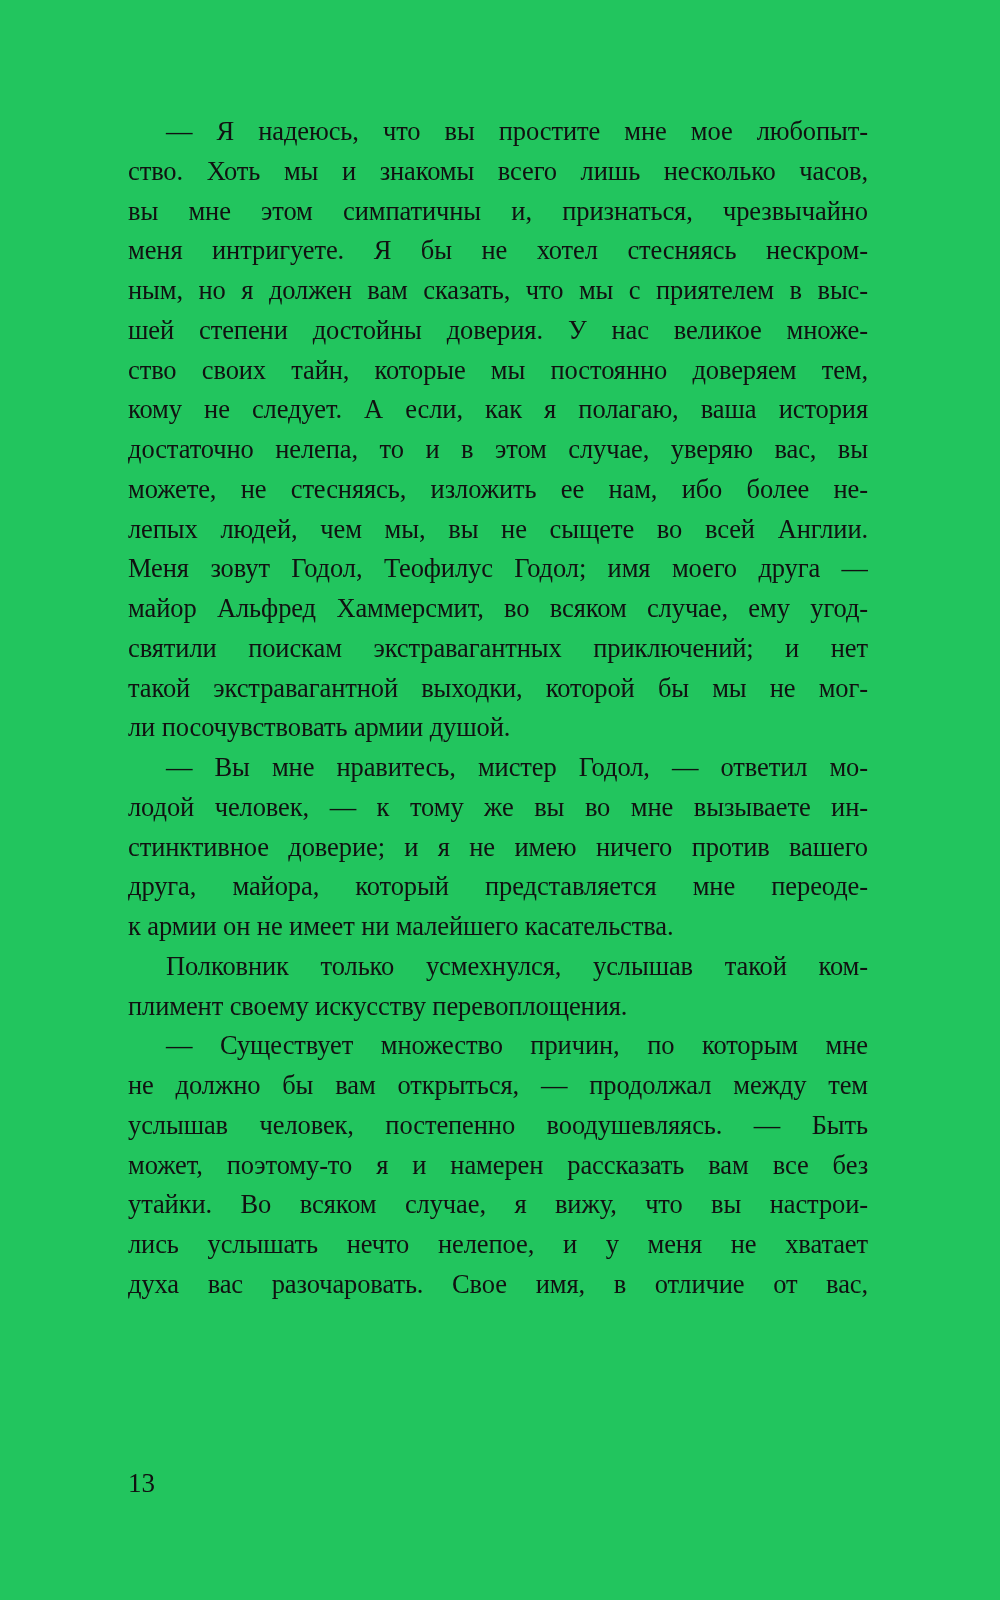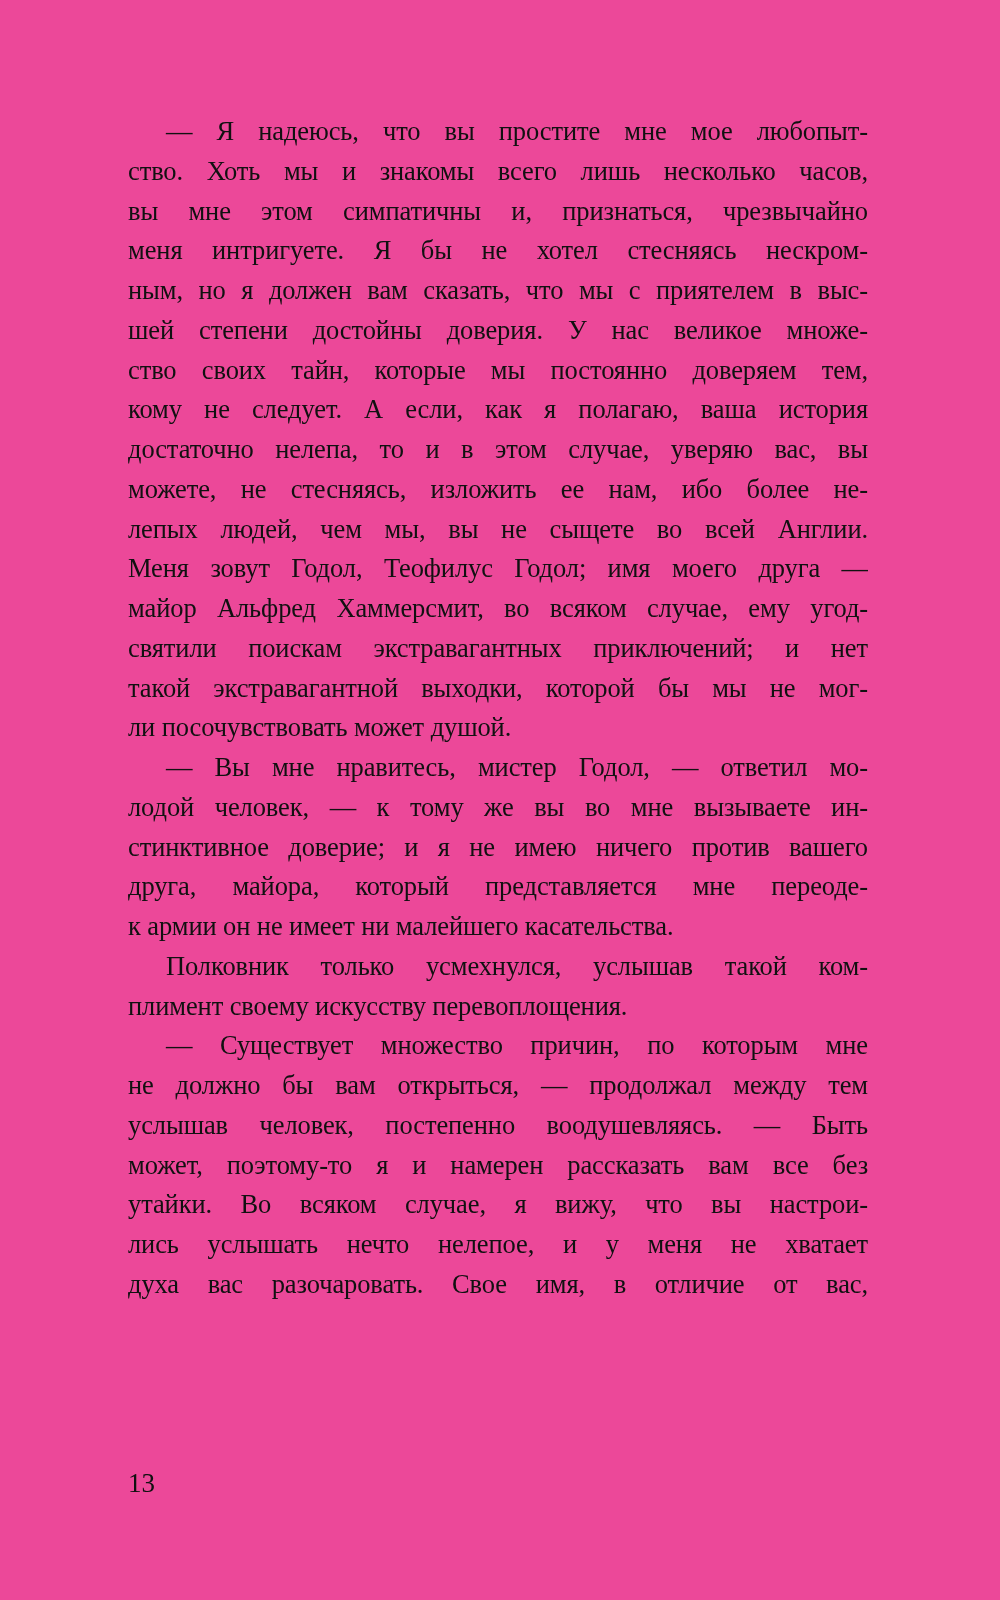--- a/index.html
+++ b/index.html
@@ -4,21 +4,21 @@
 <style>
   html, body {
     margin: 0;
     padding: 0;
     background: #ffffff;
   }
   .book-page {
     position: relative;
     width: 1000px;
     height: 1600px;
-    background: #ec4899;
+    background: #22c55e;
     font-family: "Liberation Serif", "DejaVu Serif", serif;
     color: #111111;
   }
   .text-block {
     position: absolute;
     left: 128px;
     top: 112px;
     width: 740px;
     font-size: 26.5px;
     line-height: 39.75px;
@@ -62,21 +62,21 @@
       <div class="line">шей степени достойны доверия. У нас великое множе-</div>
       <div class="line">ство своих тайн, которые мы постоянно доверяем тем,</div>
       <div class="line">кому не следует. А если, как я полагаю, ваша история</div>
       <div class="line">достаточно нелепа, то и в этом случае, уверяю вас, вы</div>
       <div class="line">можете, не стесняясь, изложить ее нам, ибо более не-</div>
       <div class="line">лепых людей, чем мы, вы не сыщете во всей Англии.</div>
       <div class="line">Меня зовут Годол, Теофилус Годол; имя моего друга —</div>
       <div class="line">майор Альфред Хаммерсмит, во всяком случае, ему угод-</div>
       <div class="line">святили поискам экстравагантных приключений; и нет</div>
       <div class="line">такой экстравагантной выходки, которой бы мы не мог-</div>
-      <div class="line para-end">ли посочувствовать может душой.</div>
+      <div class="line para-end">ли посочувствовать армии душой.</div>
     </div>
 
     <div class="para">
       <div class="line indent">— Вы мне нравитесь, мистер Годол, — ответил мо-</div>
       <div class="line">лодой человек, — к тому же вы во мне вызываете ин-</div>
       <div class="line">стинктивное доверие; и я не имею ничего против вашего</div>
       <div class="line">друга, майора, который представляется мне переоде-</div>
       <div class="line para-end">к армии он не имеет ни малейшего касательства.</div>
     </div>
 

